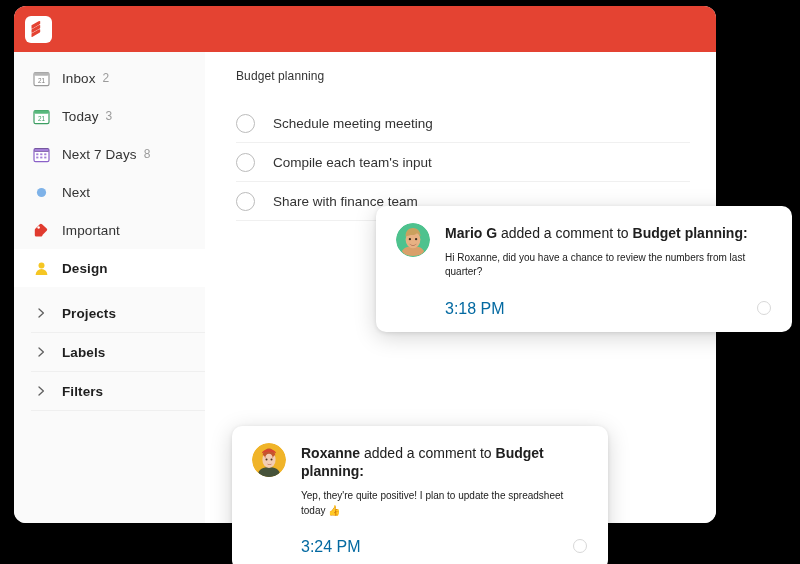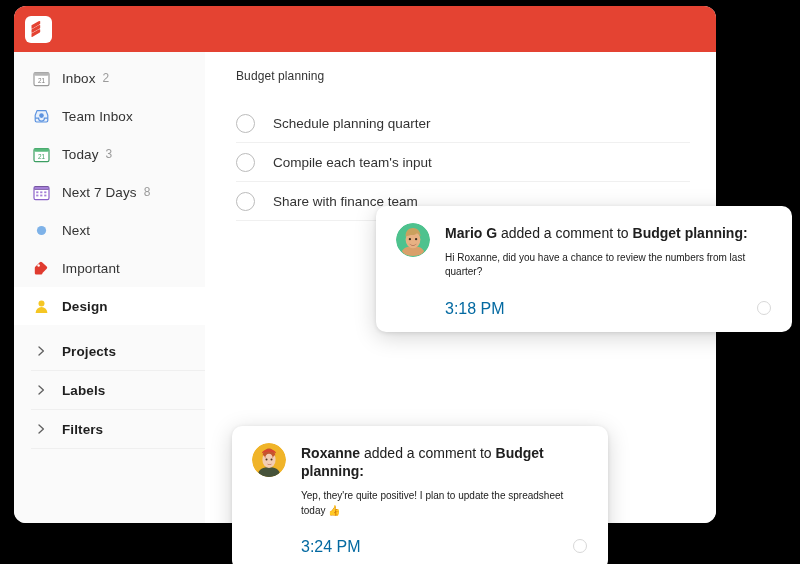--- a/index.html
+++ b/index.html
@@ -243,31 +243,20 @@
           <svg width="17" height="17" viewBox="0 0 17 17">
             <rect x="1" y="2.5" width="15" height="13.2" rx="1.6" fill="#ffffff" stroke="#9a9a9a" stroke-width="1.2"></rect>
             <rect x="1" y="2.5" width="15" height="3.2" rx="1.6" fill="#b5b5b5"></rect>
             <text x="8.5" y="12.6" font-family="Liberation Sans, sans-serif" font-size="6.4" fill="#7d7d7d" text-anchor="middle">21</text>
           </svg>
         </span>
         <span class="nav-label">Inbox</span>
         <span class="nav-count">2</span>
       </div>
 
-      <div class="nav-item">
-        <span class="nav-icon">
-          <svg width="17" height="17" viewBox="0 0 17 17">
-            <path d="M2.2 7.2 L4 2.6 h9 l1.8 4.6 v5.4 a1.4 1.4 0 0 1-1.4 1.4 H3.6 a1.4 1.4 0 0 1-1.4-1.4 Z" fill="#e8f0fb" stroke="#5c93e0" stroke-width="1.2" stroke-linejoin="round"></path>
-            <circle cx="8.5" cy="7.6" r="2.3" fill="#5c93e0"></circle>
-            <path d="M2.2 10.2 h3.4 a2.9 2.9 0 0 0 5.8 0 h3.4" fill="none" stroke="#5c93e0" stroke-width="1.2"></path>
-          </svg>
-        </span>
-        <span class="nav-label">Team Inbox</span>
-        <span class="nav-count"></span>
-      </div>
 
       <div class="nav-item">
         <span class="nav-icon">
           <svg width="17" height="17" viewBox="0 0 17 17">
             <rect x="1" y="2.5" width="15" height="13.2" rx="1.6" fill="#ffffff" stroke="#3c9e62" stroke-width="1.2"></rect>
             <rect x="1" y="2.5" width="15" height="3.2" rx="1.6" fill="#58b97c"></rect>
             <text x="8.5" y="12.6" font-family="Liberation Sans, sans-serif" font-size="6.4" fill="#3c9e62" text-anchor="middle">21</text>
           </svg>
         </span>
         <span class="nav-label">Today</span>
@@ -359,21 +348,21 @@
       <div class="nav-divider"></div>
 
     </div>
 
     <div class="content">
       <div class="project-title">Budget planning</div>
 
       <div class="task-list">
         <div class="task-row">
           <span class="task-check"></span>
-          <span class="task-text">Schedule planning quarter</span>
+          <span class="task-text">Schedule meeting meeting</span>
         </div>
         <div class="task-row">
           <span class="task-check"></span>
           <span class="task-text">Compile each team's input</span>
         </div>
         <div class="task-row">
           <span class="task-check"></span>
           <span class="task-text">Share with finance team</span>
         </div>
       </div>

